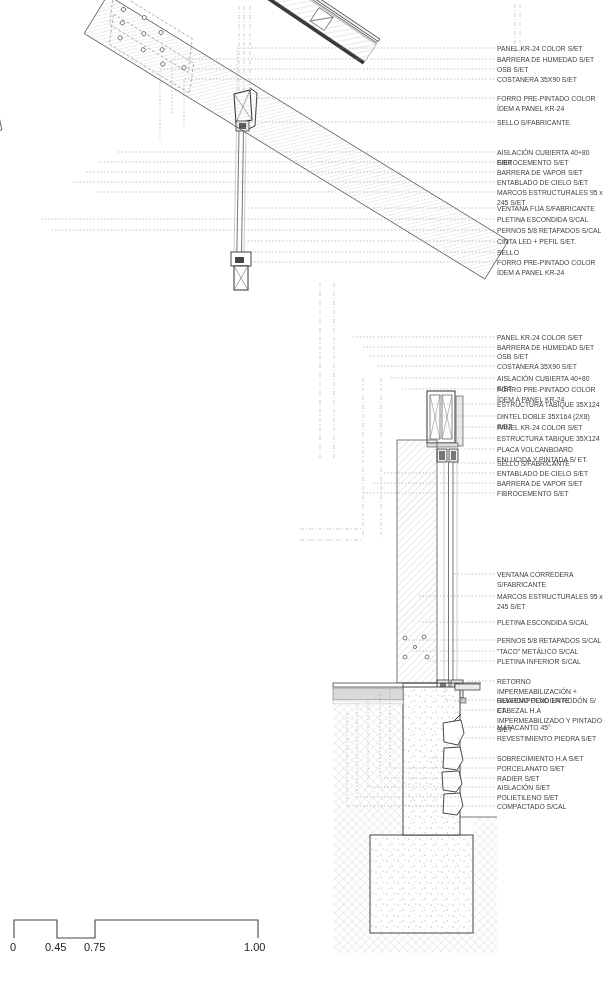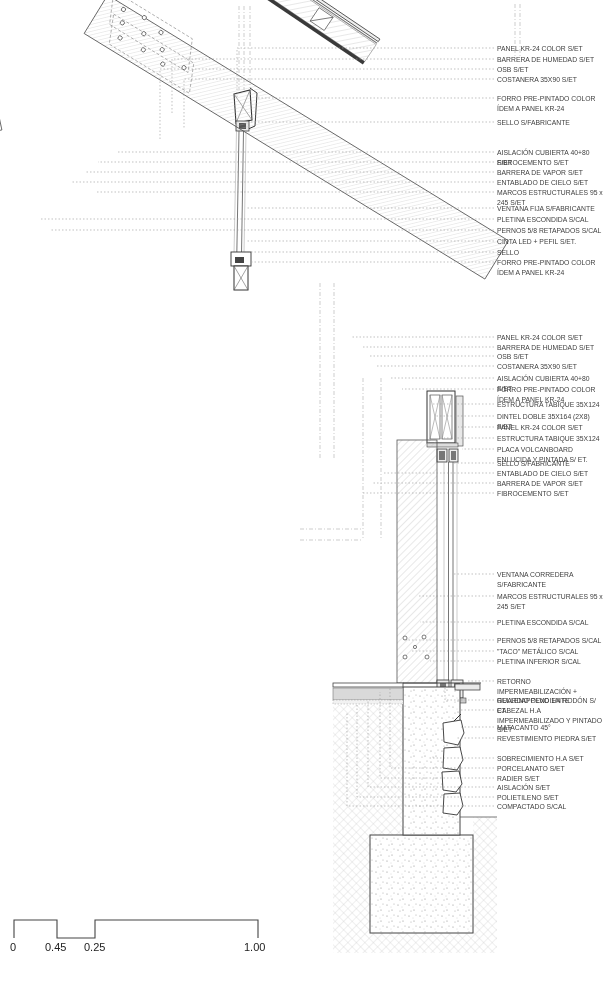--- a/index.html
+++ b/index.html
@@ -299,17 +299,17 @@
       <div class="callout" style="top: 754px;">SOBRECIMIENTO H.A S/ET</div>
       <div class="callout" style="top: 764px;">PORCELANATO S/ET</div>
       <div class="callout" style="top: 774px;">RADIER S/ET</div>
       <div class="callout" style="top: 783px;">AISLACIÓN S/ET</div>
       <div class="callout" style="top: 793px;">POLIETILENO S/ET</div>
       <div class="callout" style="top: 802px;">COMPACTADO S/CAL</div>
     </div>
 <div id="ticks">
       <div class="tick" style="left: 10px;">0</div>
       <div class="tick" style="left: 45px;">0.45</div>
-      <div class="tick" style="left: 84px;">0.25</div>
+      <div class="tick" style="left: 84px;">0.75</div>
       <div class="tick" style="left: 244px; text-align: center;">1.00</div>
     </div>
 
 </div>
 
 </body></html>

